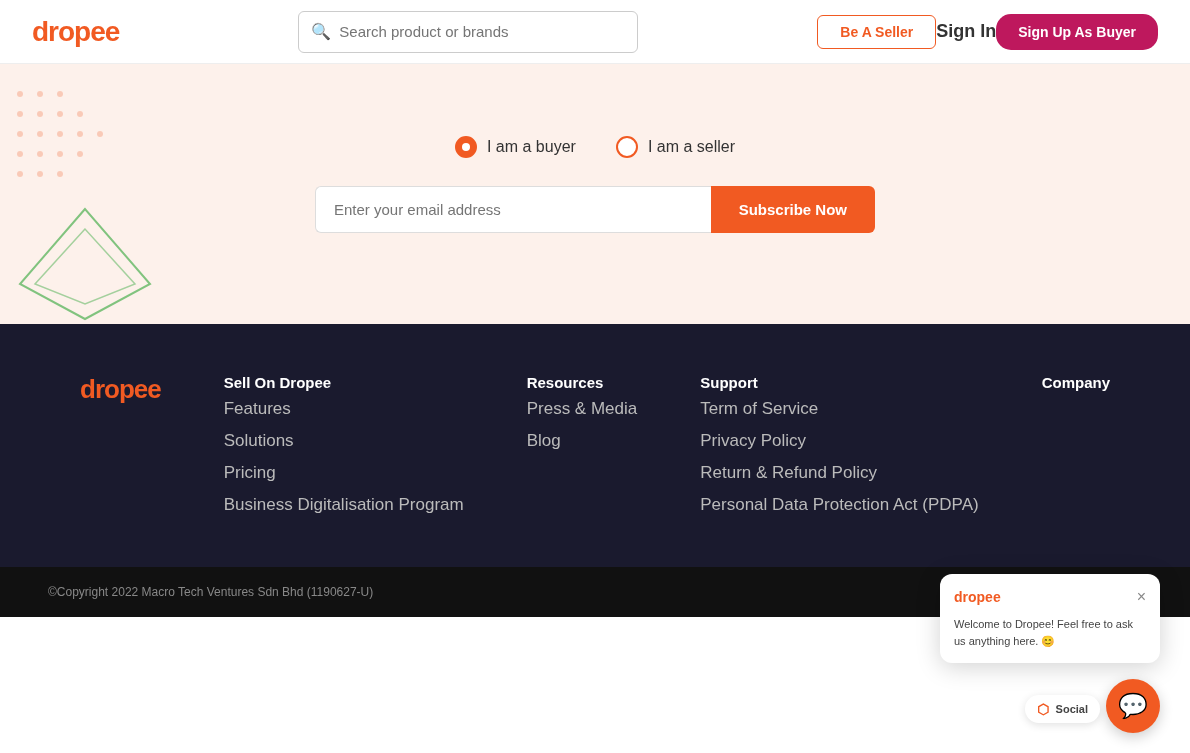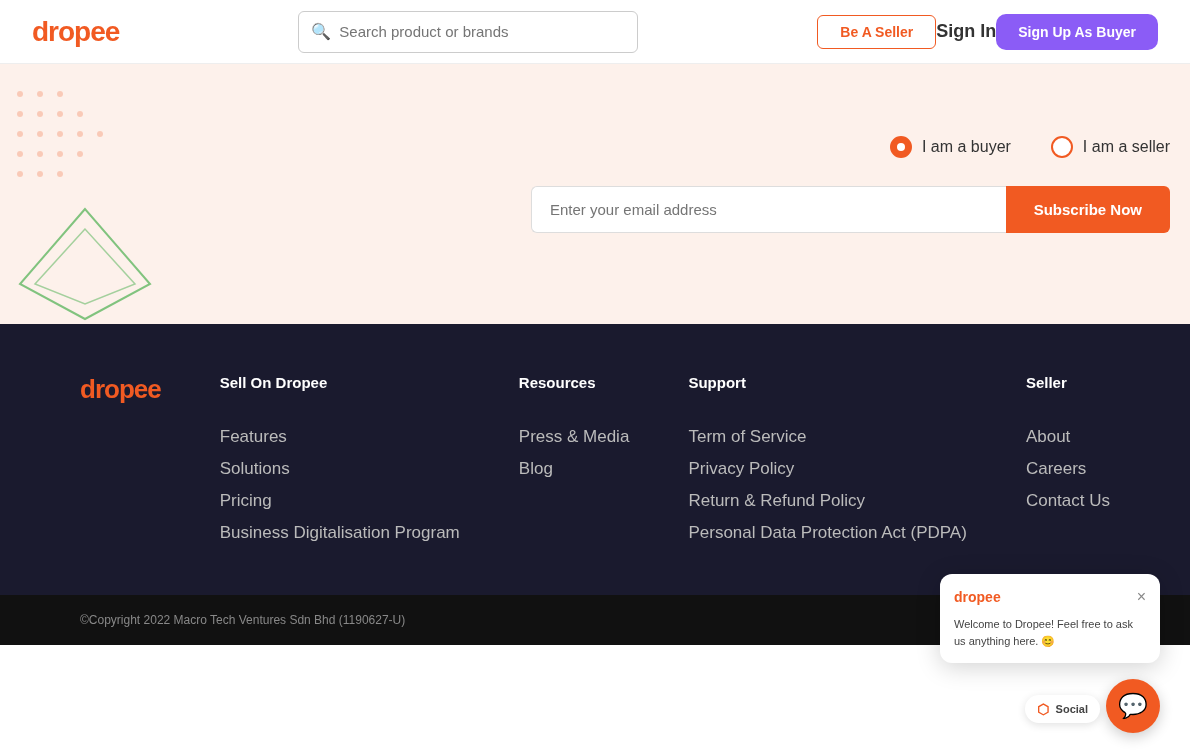--- a/index.html
+++ b/index.html
@@ -23,72 +23,72 @@
     }
     .nav-right { display: flex; align-items: center; gap: 0; }
     .btn-seller {
       border: 1.5px solid #f15a22; background: #fff; color: #f15a22;
       padding: 8px 22px; border-radius: 6px; font-size: 14px; font-weight: 600; cursor: pointer;
     }
     .btn-signin {
       background: none; border: none; color: #333; font-size: 18px; font-weight: 600; cursor: pointer;
     }
     .btn-buyer {
-      background: #8b5cf6; color: #fff; border: none;
-      padding: 10px 22px; border-radius: 10px; font-size: 14px; font-weight: 600; cursor: pointer;
+      background: #be185d; color: #fff; border: none;
+      padding: 10px 22px; border-radius: 15px; font-size: 14px; font-weight: 600; cursor: pointer;
     }
 
     
     .subscribe-section {
       background: #fdf1eb; padding: 40px 20px 60px; position: relative; overflow: hidden;
-      min-height: 260px; display: flex; flex-direction: column; align-items: flex-end; justify-content: center;
+      min-height: 260px; display: flex; flex-direction: column; align-items: center; justify-content: center;
     }
     .subscribe-section .deco-left {
       position: absolute; left: 0; bottom: 0; width: 170px; height: 310px;
     }
     .radio-group { display: flex; align-items: center; gap: 40px; margin-bottom: 28px; }
     .radio-option { display: flex; align-items: center; gap: 10px; font-size: 16px; color: #333; cursor: pointer; }
     .radio-circle {
       width: 22px; height: 22px; border-radius: 50%; border: 2px solid #f15a22;
       display: flex; align-items: center; justify-content: center;
     }
     .radio-circle.active { background: #f15a22; }
     .radio-circle.active::after { content: ''; width: 8px; height: 8px; border-radius: 50%; background: #fff; }
     .radio-circle.inactive { background: #fff; }
-    .email-form { display: flex; width: 639px; max-width: 90%; }
+    .email-form { display: flex; width: 560px; max-width: 90%; }
     .email-input {
       flex: 1; border: 1.5px solid #ddd; border-right: none; border-radius: 6px 0 0 6px;
       padding: 14px 18px; font-size: 15px; color: #888; outline: none; background: #fff;
     }
     .btn-subscribe {
       background: #f15a22; color: #fff; border: none; border-radius: 0 6px 6px 0;
       padding: 15px 28px; font-size: 15px; font-weight: 700; cursor: pointer; white-space: nowrap;
     }
 
     
     .deco-svg { width: 170px; height: 310px; }
 
     
     .footer-section {
       background: #1a1a2e; padding: 50px 80px 30px; color: #ccc;
     }
     .footer-top { display: flex; justify-content: space-between; gap: 40px; margin-bottom: 40px; }
     .footer-logo { color: #f15a22; font-size: 26px; font-weight: 800; letter-spacing: -1px; margin-bottom: 10px; display: inline-block; }
-    .footer-col h4 { color: #fff; font-size: 15px; font-weight: 700; margin-bottom: 36px; }
+    .footer-col h4 { color: #fff; font-size: 15px; font-weight: 700; margin-bottom: 8px; }
     .footer-col ul { list-style: none; }
     .footer-col ul li { margin-bottom: 12px; }
     .footer-col ul li a { color: #bbb; font-size: 17px; text-decoration: none; }
     .social-icons { display: flex; gap: 12px; margin-top: 10px; }
     .social-icon {
       width: 40px; height: 40px; border-radius: 50%; display: flex; align-items: center;
       justify-content: center; background: #333; color: #fff; font-size: 16px; cursor: pointer;
       text-decoration: none;
     }
     .footer-bottom {
-      background: #111; margin: 0 -80px -30px; padding: 18px 80px; color: #888; font-size: 12px;
+      background: #111; margin: 0 -80px -30px; padding: 18px 48px; color: #888; font-size: 12px;
     }
 
     
     .chat-widget {
       position: fixed; bottom: 90px; right: 30px; background: #fff;
       border-radius: 12px; box-shadow: 0 4px 24px rgba(0,0,0,0.18);
       width: 220px; padding: 14px; z-index: 100;
     }
     .chat-header { display: flex; align-items: center; justify-content: space-between; margin-bottom: 10px; }
     .chat-logo { color: #f15a22; font-size: 14px; font-weight: 800; }
@@ -200,26 +200,21 @@
       <h4>Support</h4>
       <ul>
         <li><a href="#">Term of Service</a></li>
         <li><a href="#">Privacy Policy</a></li>
         <li><a href="#">Return &amp; Refund Policy</a></li>
         <li><a href="#">Personal Data Protection Act (PDPA)</a></li>
       </ul>
     </div>
 
     <div class="footer-col">
-      <h4>Seller</h4>
-      <ul>
-        <li><a href="#">About</a></li>
-        <li><a href="#">Careers</a></li>
-        <li><a href="#">Contact Us</a></li>
-      </ul>
+      <h4>Company</h4>
     </div>
 
   </div>
   <div class="footer-bottom">
     <span>©Copyright 2022 Macro Tech Ventures Sdn Bhd (1190627-U)</span>
   </div>
 </footer>
 
 <div class="chat-widget">
   <div class="chat-header">

